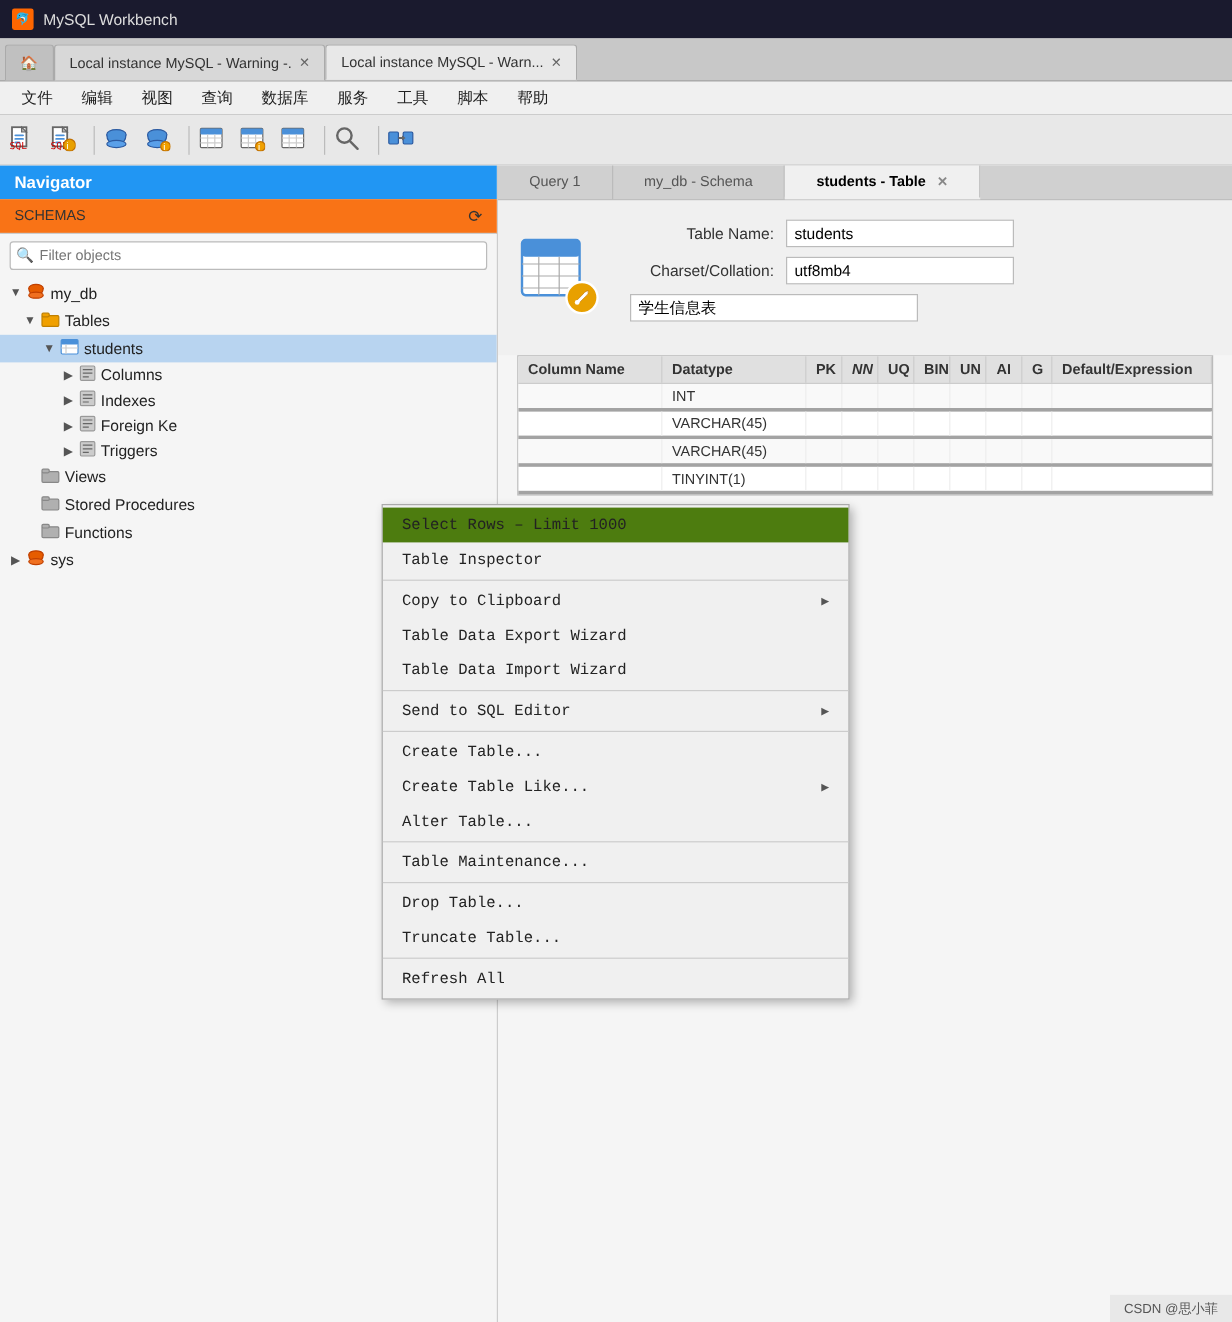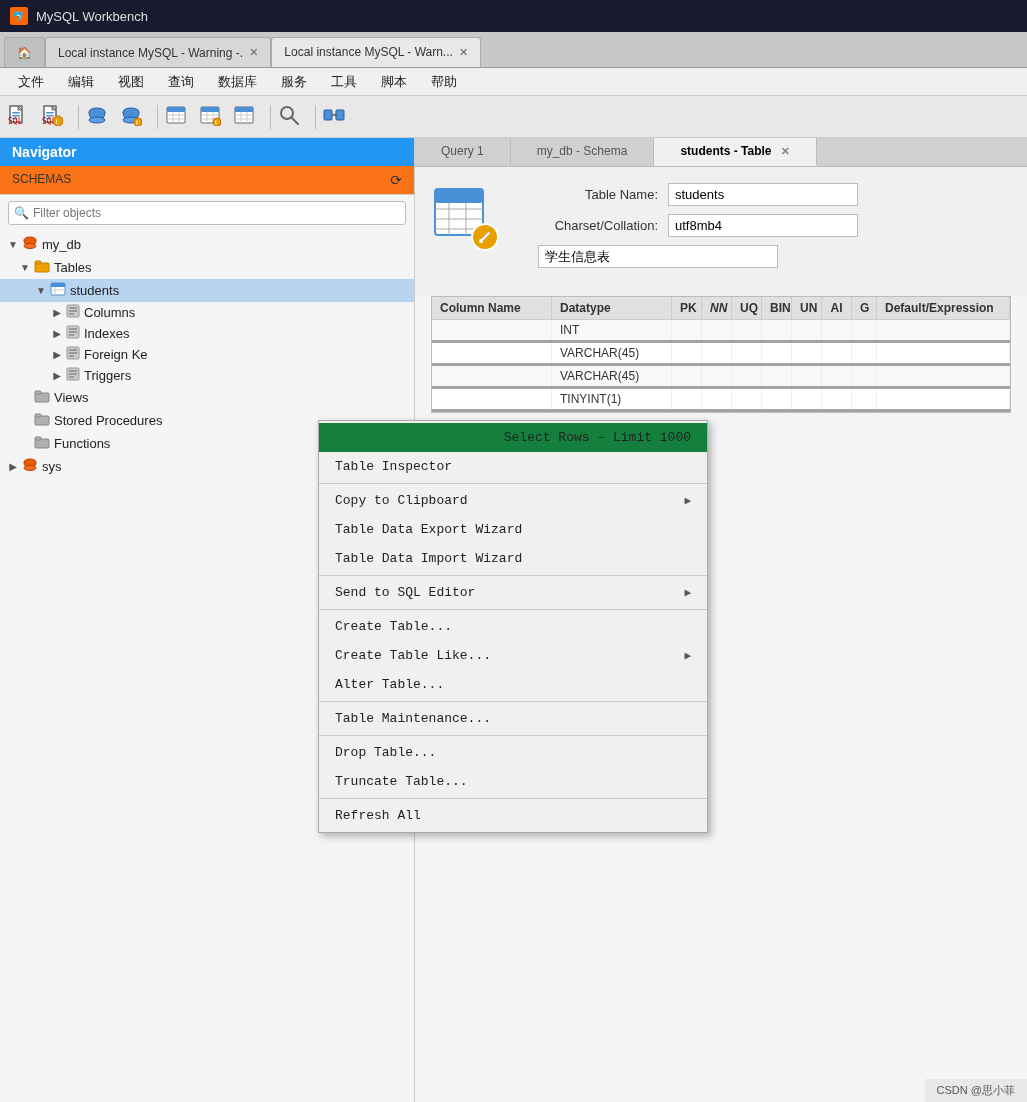--- a/index.html
+++ b/index.html
@@ -239,22 +239,22 @@
       color: #888;
     }
 
     
     .table-editor {
       padding: 16px;
       background: #f0f0f0;
     }
     .table-form {
       display: flex;
-      gap: 43px;
-      align-items: flex-start;
+      gap: 30px;
+      align-items: center;
       margin-bottom: 12px;
     }
     .form-fields {
       display: flex;
       flex-direction: column;
       gap: 8px;
     }
     .form-row {
       display: flex;
       align-items: center;
@@ -338,22 +338,21 @@
       padding: 7px 16px;
       font-size: 13px;
       color: #222;
       cursor: pointer;
       display: flex;
       align-items: center;
       justify-content: space-between;
       font-family: 'Courier New', monospace;
     }
     .ctx-item.highlighted {
-      background: #15803d;
-      justify-content: flex-end;
+      background: #4d7c0f;
     }
     .ctx-sep {
       height: 1px;
       background: #ccc;
       margin: 2px 0;
     }
     .ctx-arrow {
       color: #555;
       font-size: 11px;
     }

